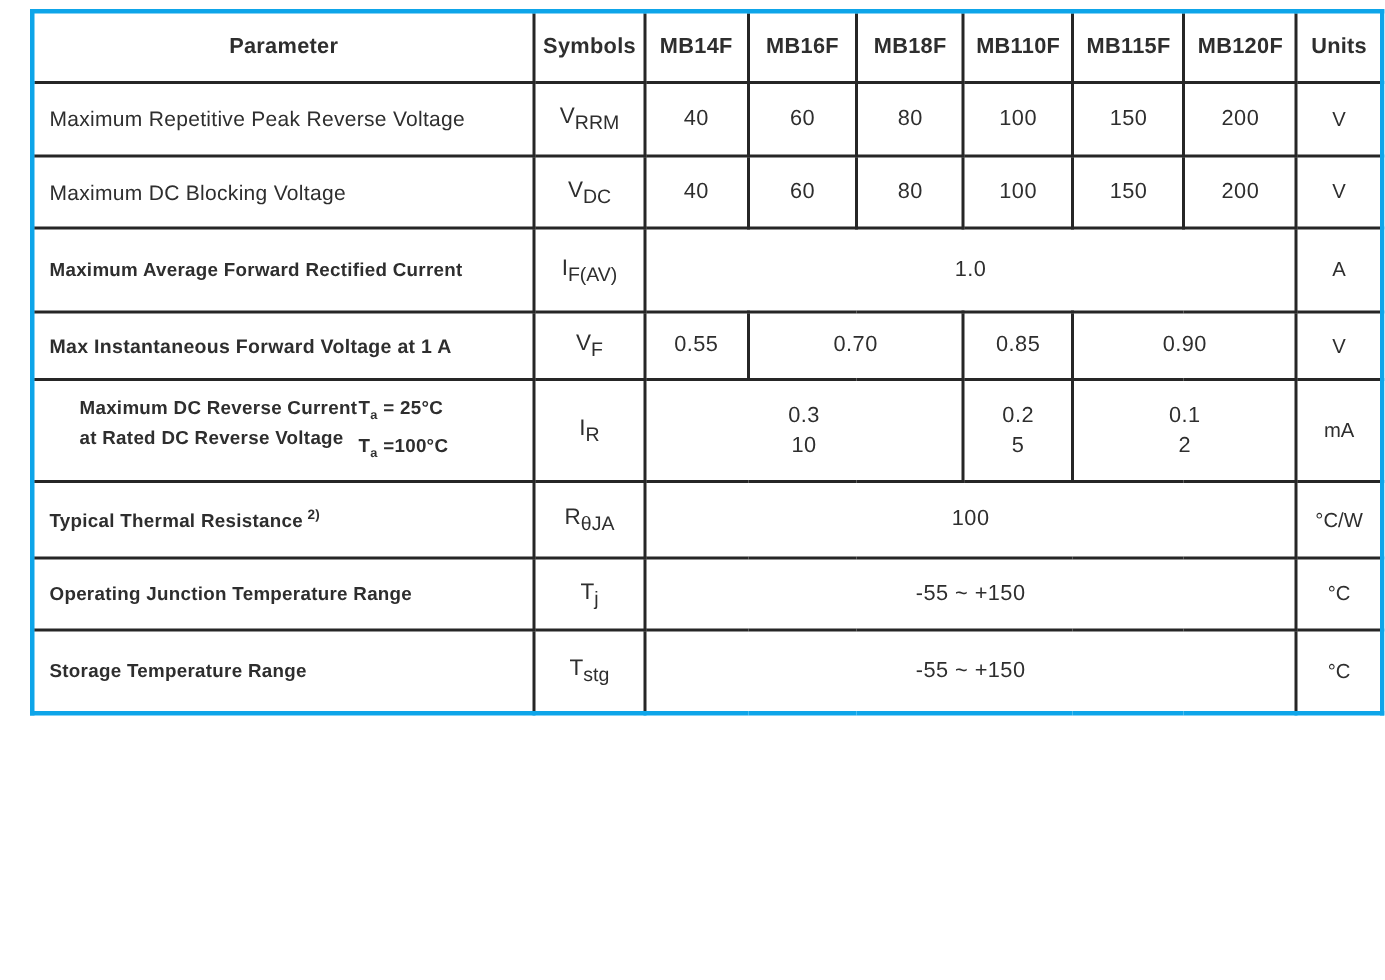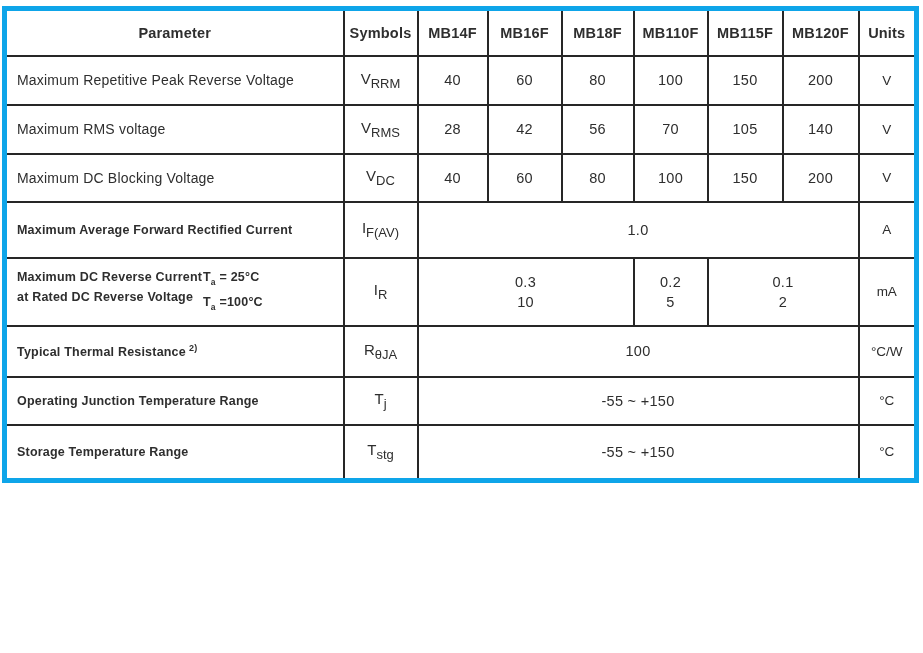--- a/index.html
+++ b/index.html
@@ -1,30 +1,30 @@
 <!DOCTYPE html>
 <html><head>
 <meta charset="utf-8">
 <style>
   html,body{margin:0;padding:0;background:#ffffff;font-family:"Liberation Sans","DejaVu Sans",sans-serif;color:#2e2e2e;}
   .page{position:relative;width:923px;height:653px;background:#fff;}
-  table.spec{border-collapse:collapse;table-layout:fixed;position:absolute;left:2px;top:6px;border:5px solid #0ea5e9;}
+  table.spec{border-collapse:collapse;table-layout:fixed;position:absolute;left:20px;top:6px;border:3px solid #0ea5e9;}
   .spec td,.spec th{border:2px solid #262626;padding:0;vertical-align:middle;overflow:hidden;}
   .spec th{font-weight:bold;font-size:14.5px;text-align:center;letter-spacing:.2px;}
   td.param{text-align:left;padding-left:10px;font-size:14px;letter-spacing:.2px;}
   td.param.sm{font-size:12.5px;font-weight:bold;}
   td.param.md{font-size:12.8px;line-height:18px;}
   td.val{text-align:center;font-size:14.5px;letter-spacing:.3px;}
   td.unit{text-align:center;font-size:13.5px;}
   td.sym{text-align:center;font-size:15px;}
   .sym sub{font-size:13px;letter-spacing:0;}
   .param-sup{font-size:9px;vertical-align:super;margin-left:3px;}
   .two-line div{line-height:20px;}
   .ir-wrap{display:flex;align-items:flex-start;}
-  .ir-left{width:186px;}
+  .ir-left{width:186px;margin-left:20px;}
   .ir-left div,.ir-right div{line-height:20px;}
   .cond-sub{font-size:8.5px;}
   
   tr.h-head{height:47px;}
   tr.h49{height:49px;}
   tr.h48{height:48px;}
   tr.h56{height:56px;}
   tr.h73{height:73px;}
   tr.h45{height:45px;}
   tr.h68{height:68px;}
@@ -66,31 +66,20 @@
       <td class="sym"><span>V</span><sub>RRM</sub></td>
       <td class="val">40</td>
       <td class="val">60</td>
       <td class="val">80</td>
       <td class="val">100</td>
       <td class="val">150</td>
       <td class="val">200</td>
       <td class="unit">V</td>
     </tr>
 
-    <tr class="h49">
-      <td class="param">Maximum RMS voltage</td>
-      <td class="sym"><span>V</span><sub>RMS</sub></td>
-      <td class="val">28</td>
-      <td class="val">42</td>
-      <td class="val">56</td>
-      <td class="val">70</td>
-      <td class="val">105</td>
-      <td class="val">140</td>
-      <td class="unit">V</td>
-    </tr>
 
     <tr class="h48">
       <td class="param">Maximum DC Blocking Voltage</td>
       <td class="sym"><span>V</span><sub>DC</sub></td>
       <td class="val">40</td>
       <td class="val">60</td>
       <td class="val">80</td>
       <td class="val">100</td>
       <td class="val">150</td>
       <td class="val">200</td>
@@ -98,20 +87,29 @@
     </tr>
 
     <tr class="h56">
       <td class="param sm">Maximum Average Forward Rectified Current</td>
       <td class="sym"><span>I</span><sub>F(AV)</sub></td>
       <td class="val" colspan="6">1.0</td>
       <td class="unit">A</td>
     </tr>
 
 
+    <tr class="h45">
+      <td class="param sm" style="font-size:13px;">Max Instantaneous Forward Voltage at 1 A</td>
+      <td class="sym"><span>V</span><sub>F</sub></td>
+      <td class="val">0.55</td>
+      <td class="val" colspan="2">0.70</td>
+      <td class="val">0.85</td>
+      <td class="val" colspan="2">0.90</td>
+      <td class="unit">V</td>
+    </tr>
 
     <tr class="h68">
       <td class="param sm">
         <div class="ir-wrap">
           <div class="ir-left">
             <div>Maximum DC Reverse Current</div>
             <div>at Rated DC Reverse Voltage</div>
           </div>
           <div class="ir-right">
             <div><span>T</span><sub class="cond-sub">a</sub><span> = 25°C</span></div>

